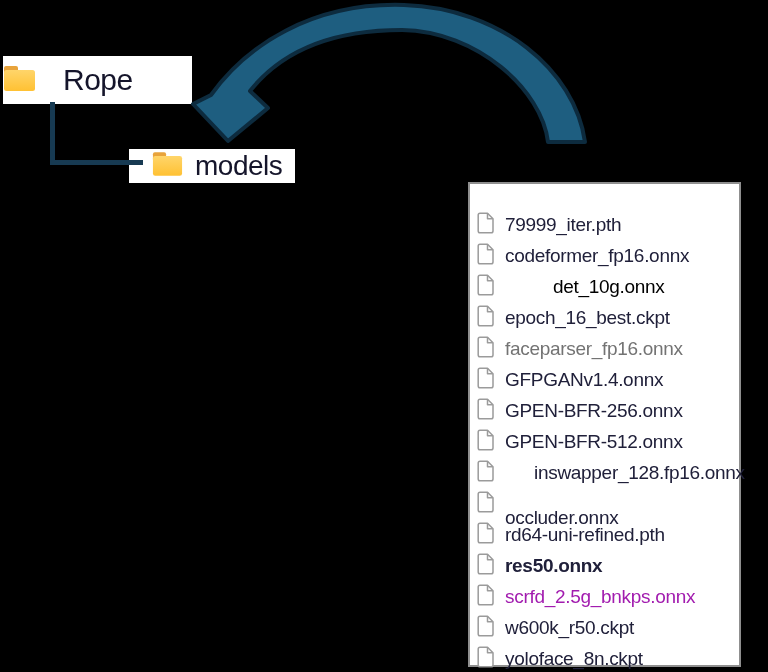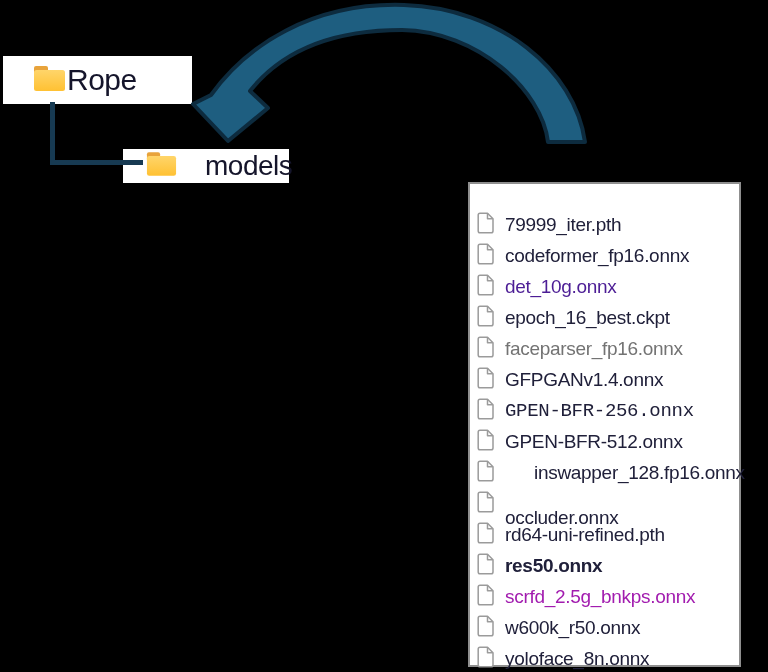--- a/index.html
+++ b/index.html
@@ -20,29 +20,28 @@
   .folder-box {
     position: absolute;
     background: #fff;
     display: flex;
     align-items: center;
     z-index: 2;
   }
   .rope-box {
     left: 3px; top: 56px;
     width: 189px; height: 48px;
-    padding-left: 30px;
-    gap: 1px;
+    gap: 27px;
     box-sizing: border-box;
   }
   .models-box {
-    left: 123px; top: 149px;
+    left: 129px; top: 149px;
     width: 166px; height: 34px;
     padding-left: 23px;
-    gap: 28px;
+    gap: 12px;
     box-sizing: border-box;
   }
   .folder-label {
     color: #15152B;
     letter-spacing: -0.5px;
     white-space: nowrap;
   }
   .rope-box .folder-label { font-size: 30px; }
   .models-box .folder-label { font-size: 28px; }
   .folder-glyph { flex: 0 0 auto; display: block; }
@@ -161,21 +160,21 @@
     <span class="file-name" style="color: rgb(32, 32, 58);">codeformer_fp16.onnx</span>
   </div>
 
   <div class="file-row">
     <span class="doc-glyph">
       <svg width="18" height="22" viewBox="0 0 18 22">
         <path d="M3 1.2 H10.5 L16 6.7 V19 a1.8 1.8 0 0 1 -1.8 1.8 H3 A1.8 1.8 0 0 1 1.2 19 V3 A1.8 1.8 0 0 1 3 1.2 Z" fill="#FFFFFF" stroke="#9B9B9B" stroke-width="1.5" stroke-linejoin="round"></path>
         <path d="M10.5 1.2 V6.7 H16" fill="none" stroke="#9B9B9B" stroke-width="1.5" stroke-linejoin="round"></path>
       </svg>
     </span>
-    <span class="file-name" style="color: #4c1d95;">det_10g.onnx</span>
+    <span class="file-name" style="color: #000000; margin-left: 48px;">det_10g.onnx</span>
   </div>
 
   <div class="file-row">
     <span class="doc-glyph">
       <svg width="18" height="22" viewBox="0 0 18 22">
         <path d="M3 1.2 H10.5 L16 6.7 V19 a1.8 1.8 0 0 1 -1.8 1.8 H3 A1.8 1.8 0 0 1 1.2 19 V3 A1.8 1.8 0 0 1 3 1.2 Z" fill="#FFFFFF" stroke="#9B9B9B" stroke-width="1.5" stroke-linejoin="round"></path>
         <path d="M10.5 1.2 V6.7 H16" fill="none" stroke="#9B9B9B" stroke-width="1.5" stroke-linejoin="round"></path>
       </svg>
     </span>
     <span class="file-name" style="color: rgb(32, 32, 58);">epoch_16_best.ckpt</span>
@@ -201,21 +200,21 @@
     <span class="file-name" style="color: rgb(32, 32, 58);">GFPGANv1.4.onnx</span>
   </div>
 
   <div class="file-row">
     <span class="doc-glyph">
       <svg width="18" height="22" viewBox="0 0 18 22">
         <path d="M3 1.2 H10.5 L16 6.7 V19 a1.8 1.8 0 0 1 -1.8 1.8 H3 A1.8 1.8 0 0 1 1.2 19 V3 A1.8 1.8 0 0 1 3 1.2 Z" fill="#FFFFFF" stroke="#9B9B9B" stroke-width="1.5" stroke-linejoin="round"></path>
         <path d="M10.5 1.2 V6.7 H16" fill="none" stroke="#9B9B9B" stroke-width="1.5" stroke-linejoin="round"></path>
       </svg>
     </span>
-    <span class="file-name" style="color: rgb(32, 32, 58); font-family: Liberation Mono, monospace;">GPEN-BFR-256.onnx</span>
+    <span class="file-name" style="color: rgb(32, 32, 58);">GPEN-BFR-256.onnx</span>
   </div>
 
   <div class="file-row">
     <span class="doc-glyph">
       <svg width="18" height="22" viewBox="0 0 18 22">
         <path d="M3 1.2 H10.5 L16 6.7 V19 a1.8 1.8 0 0 1 -1.8 1.8 H3 A1.8 1.8 0 0 1 1.2 19 V3 A1.8 1.8 0 0 1 3 1.2 Z" fill="#FFFFFF" stroke="#9B9B9B" stroke-width="1.5" stroke-linejoin="round"></path>
         <path d="M10.5 1.2 V6.7 H16" fill="none" stroke="#9B9B9B" stroke-width="1.5" stroke-linejoin="round"></path>
       </svg>
     </span>
     <span class="file-name" style="color: rgb(32, 32, 58);">GPEN-BFR-512.onnx</span>
@@ -271,28 +270,28 @@
     <span class="file-name" style="color: #a21caf;">scrfd_2.5g_bnkps.onnx</span>
   </div>
 
   <div class="file-row">
     <span class="doc-glyph">
       <svg width="18" height="22" viewBox="0 0 18 22">
         <path d="M3 1.2 H10.5 L16 6.7 V19 a1.8 1.8 0 0 1 -1.8 1.8 H3 A1.8 1.8 0 0 1 1.2 19 V3 A1.8 1.8 0 0 1 3 1.2 Z" fill="#FFFFFF" stroke="#9B9B9B" stroke-width="1.5" stroke-linejoin="round"></path>
         <path d="M10.5 1.2 V6.7 H16" fill="none" stroke="#9B9B9B" stroke-width="1.5" stroke-linejoin="round"></path>
       </svg>
     </span>
-    <span class="file-name" style="color: rgb(32, 32, 58);">w600k_r50.onnx</span>
-  </div>
-
-  <div class="file-row">
-    <span class="doc-glyph">
-      <svg width="18" height="22" viewBox="0 0 18 22">
-        <path d="M3 1.2 H10.5 L16 6.7 V19 a1.8 1.8 0 0 1 -1.8 1.8 H3 A1.8 1.8 0 0 1 1.2 19 V3 A1.8 1.8 0 0 1 3 1.2 Z" fill="#FFFFFF" stroke="#9B9B9B" stroke-width="1.5" stroke-linejoin="round"></path>
-        <path d="M10.5 1.2 V6.7 H16" fill="none" stroke="#9B9B9B" stroke-width="1.5" stroke-linejoin="round"></path>
-      </svg>
-    </span>
-    <span class="file-name" style="color: rgb(32, 32, 58);">yoloface_8n.onnx</span>
+    <span class="file-name" style="color: rgb(32, 32, 58);">w600k_r50.ckpt</span>
+  </div>
+
+  <div class="file-row">
+    <span class="doc-glyph">
+      <svg width="18" height="22" viewBox="0 0 18 22">
+        <path d="M3 1.2 H10.5 L16 6.7 V19 a1.8 1.8 0 0 1 -1.8 1.8 H3 A1.8 1.8 0 0 1 1.2 19 V3 A1.8 1.8 0 0 1 3 1.2 Z" fill="#FFFFFF" stroke="#9B9B9B" stroke-width="1.5" stroke-linejoin="round"></path>
+        <path d="M10.5 1.2 V6.7 H16" fill="none" stroke="#9B9B9B" stroke-width="1.5" stroke-linejoin="round"></path>
+      </svg>
+    </span>
+    <span class="file-name" style="color: rgb(32, 32, 58);">yoloface_8n.ckpt</span>
   </div>
 </div>
   </div>
 
 </div>
 
 </body></html>

